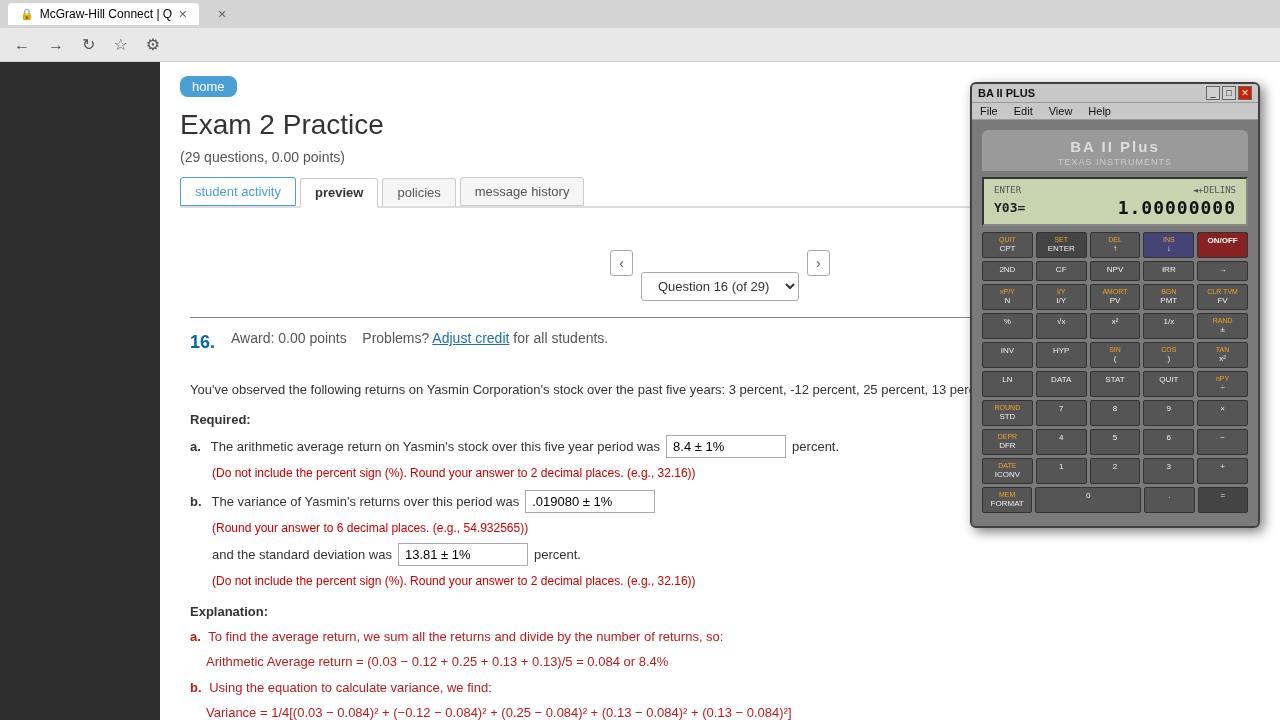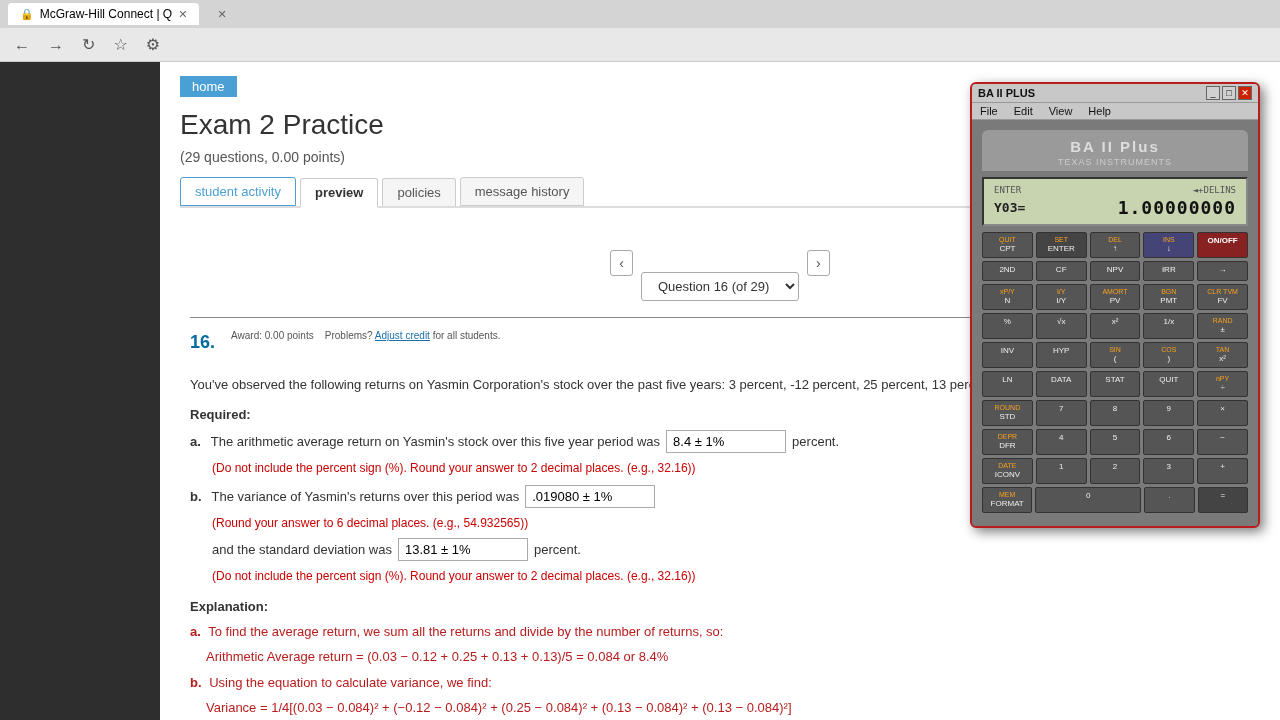--- a/index.html
+++ b/index.html
@@ -19,21 +19,21 @@
     
     .main-content { display: flex; width: 100%; height: calc(720px - 62px); overflow: hidden; }
 
     
     .sidebar { width: 160px; background: #2e2e2e; flex-shrink: 0; }
 
     
     .page-area { flex: 1; background: white; overflow-y: auto; padding: 0; position: relative; }
 
     
-    .home-btn { display: inline-block; background: #4a9fd4; color: white; padding: 3px 12px; border-radius: 0; font-size: 13px; margin: 14px 0 8px 20px; }
+    .home-btn { display: inline-block; background: #4a9fd4; color: white; padding: 3px 12px; border-radius: 8px; font-size: 13px; margin: 14px 0 8px 20px; }
 
     
     .page-title { font-size: 28px; font-weight: normal; color: #333; margin: 0 20px 8px 20px; }
 
     
     .page-subtitle { color: #555; font-size: 14px; margin: 0 20px 12px 20px; }
 
     
     .tabs-bar { display: flex; align-items: center; border-bottom: 2px solid #ddd; margin: 0 20px; padding-bottom: 0; gap: 4px; }
     .tab { padding: 6px 14px; font-size: 13px; color: #555; cursor: pointer; border: 1px solid #ccc; border-bottom: none; border-radius: 3px 3px 0 0; background: #f5f5f5; }
@@ -42,34 +42,34 @@
     .tab-msg { border: 1px solid #ccc; background: #f5f5f5; color: #555; }
 
     
     .question-nav { display: flex; align-items: center; justify-content: center; gap: 8px; margin: 16px 0; }
     .nav-arrow { background: none; border: 1px solid #aaa; padding: 4px 8px; cursor: pointer; color: #555; font-size: 14px; border-radius: 3px; }
     .question-select { padding: 5px 12px; border: 1px solid #aaa; border-radius: 3px; font-size: 13px; color: #333; background: white; cursor: pointer; margin-top: 48px; }
 
     
     .question-block { padding: 0 30px 20px 30px; }
     .question-number { font-size: 18px; color: #0369a1; font-weight: bold; float: left; margin-right: 16px; margin-top: 2px; }
-    .question-award { color: #555; font-size: 10px; margin-bottom: 22px; text-align: right; }
+    .question-award { color: #555; font-size: 14px; margin-bottom: 22px; text-align: right; }
     .adjust-credit { color: #1a6fac; text-decoration: underline; cursor: pointer; }
     .question-text { margin: 12px 0; line-height: 1.5; color: #333; font-size: 13px; }
     .required-label { font-weight: bold; color: #333; margin-top: 10px; margin-bottom: 8px; font-size: 13px; }
     .answer-line { display: flex; align-items: center; gap: 6px; margin: 8px 0; font-size: 13px; color: #333; }
     .sub-label { font-weight: bold; margin-right: 4px; }
     .input-field { border: 1px solid #aaa; padding: 3px 6px; font-size: 13px; width: 120px; }
     .input-field-sm { border: 1px solid #aaa; padding: 3px 6px; font-size: 13px; width: 130px; }
     .red-instruction { color: #cc0000; font-size: 12px; margin-left: 22px; margin-top: 2px; }
     .explanation-title { font-weight: bold; color: #333; margin-top: 16px; margin-bottom: 8px; font-size: 13px; }
     .explanation-text { font-size: 13px; color: #b91c1c; line-height: 1.5; margin-bottom: 6px; }
 
     
-    .calculator { position: absolute; top: 20px; right: 20px; width: 290px; background: #888; border: 2px solid #b91c1c; border-radius: 6px; z-index: 100; box-shadow: 4px 4px 12px rgba(0,0,0,0.5); }
+    .calculator { position: absolute; top: 20px; right: 20px; width: 290px; background: #888; border: 2px solid #404040; border-radius: 6px; z-index: 100; box-shadow: 4px 4px 12px rgba(0,0,0,0.5); }
     .calc-titlebar { display: flex; align-items: center; justify-content: space-between; background: #c8c8c8; border-bottom: 1px solid #999; padding: 2px 6px; border-radius: 4px 4px 0 0; }
     .calc-title-text { font-size: 11px; font-weight: bold; color: #111; }
     .calc-title-btns { display: flex; gap: 2px; }
     .calc-title-btn { width: 14px; height: 14px; border: 1px solid #666; font-size: 9px; display: flex; align-items: center; justify-content: center; background: #d0d0d0; cursor: pointer; }
     .calc-title-btn.close { background: #cc2200; color: white; }
     .calc-menubar { display: flex; gap: 16px; background: #c8c8c8; padding: 2px 8px; border-bottom: 1px solid #999; }
     .calc-menu-item { font-size: 11px; color: #111; cursor: pointer; }
 
     
     .calc-body { background: #7a7a7a; padding: 10px; border-radius: 0 0 4px 4px; }

